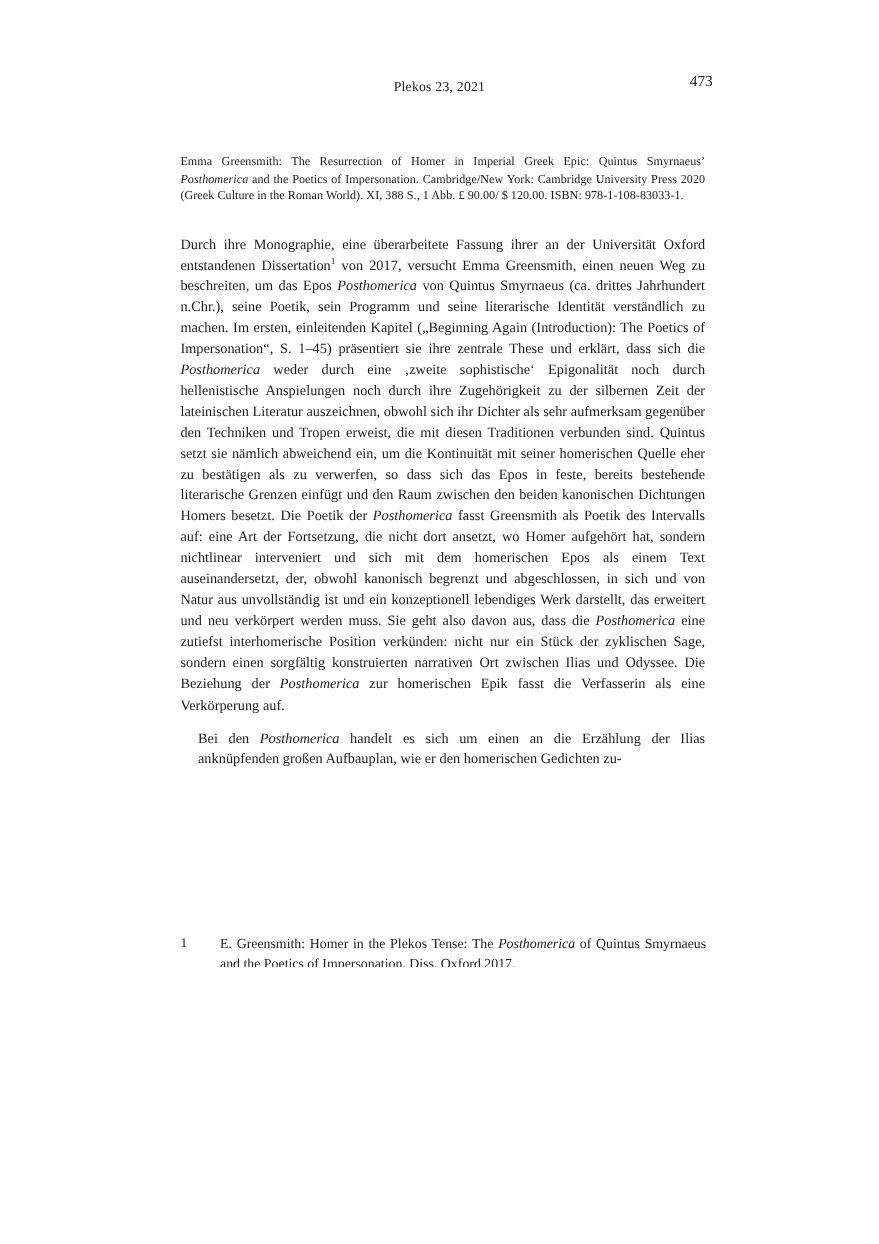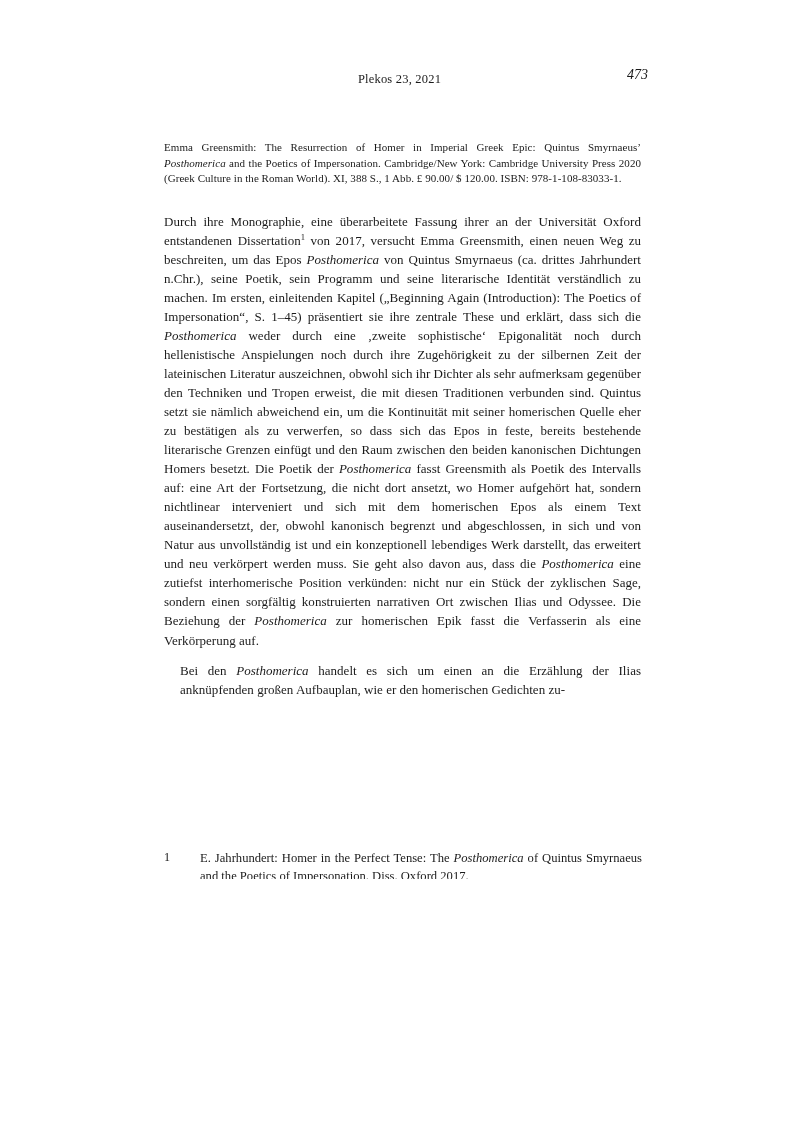--- a/index.html
+++ b/index.html
@@ -38,21 +38,20 @@
     font-size: 12.5px;
     letter-spacing: 0.2px;
     color: #1a1a1a;
   }
   .page-number {
     position: absolute;
     right: 151px;
     top: -5px;
     font-size: 14px;
     color: #1a1a1a;
-    font-style: italic;
   }
   .content {
     position: absolute;
     left: 164px;
     top: 140px;
     width: 477px;
   }
   .title-block {
     font-size: 11px;
     line-height: 1.42;
@@ -138,16 +137,16 @@
 
       <p><span>Bei den </span><i>Posthomerica</i><span> handelt es sich um einen an die Erzählung der Ilias anknüpfenden großen Aufbauplan, wie er den homerischen Gedichten zu-</span></p>
     </div>
 
   </div>
 
   <div class="footnote-rule"></div>
 
   <div class="footnote">
     <span class="fn-num">1</span>
-    <span class="fn-text"><span>E. Jahrhundert: Homer in the Perfect Tense: The </span><i>Posthomerica</i><span> of Quintus Smyrnaeus and the Poetics of Impersonation. Diss. Oxford 2017.</span></span>
+    <span class="fn-text"><span>E. Greensmith: Homer in the Plekos Tense: The </span><i>Posthomerica</i><span> of Quintus Smyrnaeus and the Poetics of Impersonation. Diss. Oxford 2017.</span></span>
   </div>
 
 </div>
 
 </body></html>

